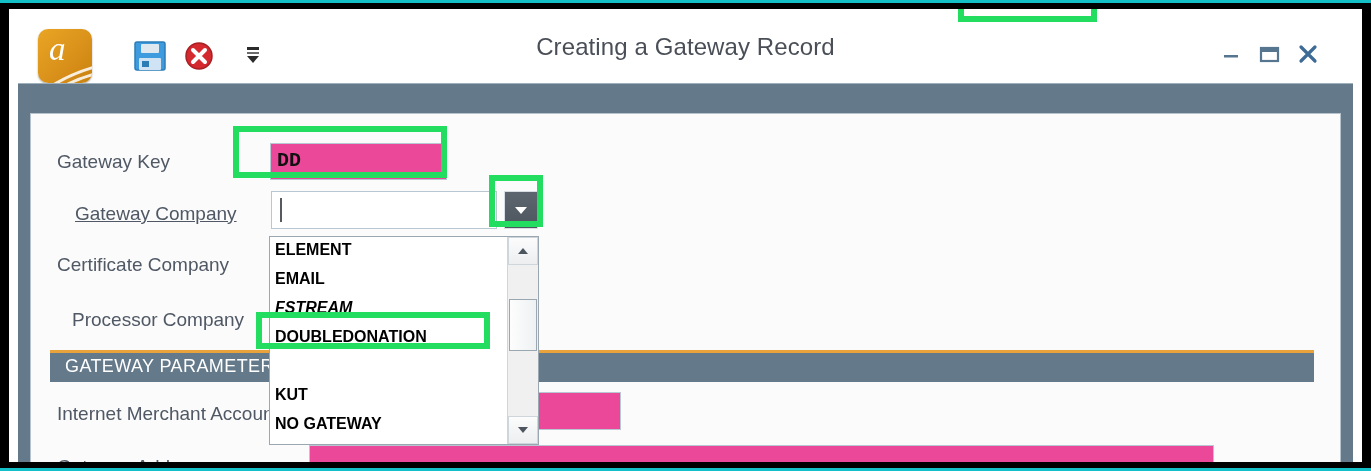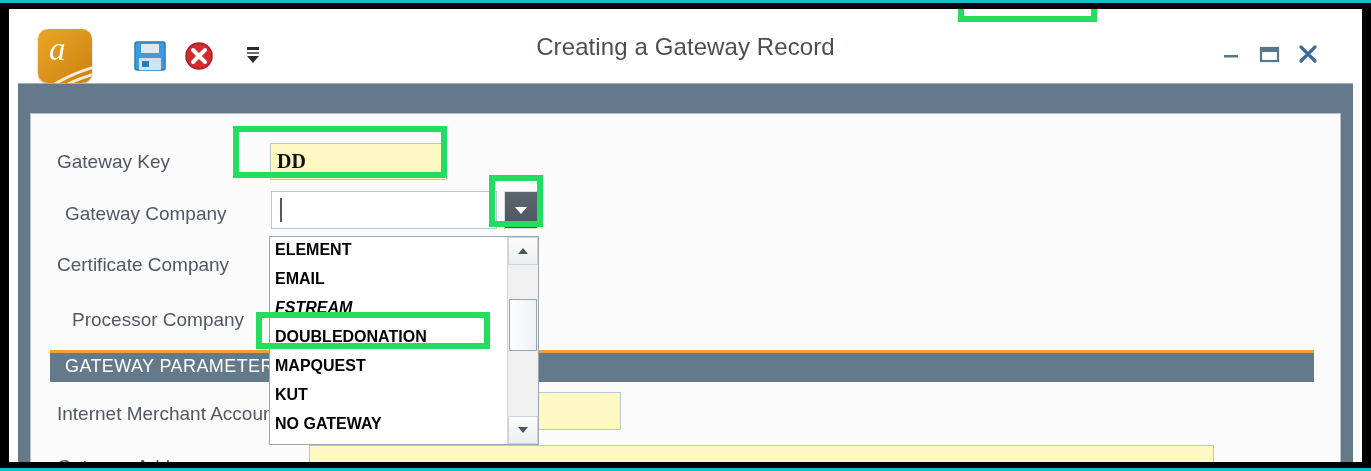--- a/index.html
+++ b/index.html
@@ -135,34 +135,34 @@
 
   
   .form-label {
     position: absolute;
     font-size: 19px;
     color: #4f5864;
     white-space: nowrap;
     font-family: "Liberation Sans", sans-serif;
   }
   #lbl-gateway-key       { left: 48px; top: 142px; }
-  #lbl-gateway-company   { left: 56px; top: 194px; }
+  #lbl-gateway-company   { left: 66px; top: 194px; text-decoration: underline; }
   #lbl-certificate-company { left: 48px; top: 245px; }
   #lbl-processor-company { left: 48px; top: 300px; margin-left: 15px; }
   #lbl-internet-merchant { left: 48px; top: 394px; }
   #lbl-gateway-address   { left: 48px; top: 447px; }
 
   .text-input {
     position: absolute;
-    background: #fef9c3;
+    background: #ec4899;
     border: 1px solid #b9c7d2;
     box-sizing: border-box;
     font-size: 20px;
     color: #111111;
-    font-family: Liberation Serif, serif;
+    font-family: Liberation Mono, monospace;
     padding: 2px 6px;
     line-height: 30px;
     font-weight: bold;
   }
   #input-gateway-key {
     left: 261px; top: 134px;
     width: 177px; height: 37px;
   }
   #input-internet-merchant {
     left: 300px; top: 383px;
@@ -385,21 +385,20 @@
 
     <div id="section-gateway-parameters">
       <span class="sec-text">GATEWAY PARAMETERS</span>
     </div>
 
     <div id="dropdown-list">
       <div class="dd-item" style="top:4px;">ELEMENT</div>
       <div class="dd-item" style="top:33px;">EMAIL</div>
       <div class="dd-item" style="top:62px;font-style:italic;">FSTREAM</div>
       <div class="dd-item" style="top:91px;">DOUBLEDONATION</div>
-      <div class="dd-item" style="top:120px;">MAPQUEST</div>
       <div class="dd-item" style="top:149px;">KUT</div>
       <div class="dd-item" style="top:178px;">NO GATEWAY</div>
 
       <div id="dd-scrollbar">
         <div id="dd-sb-up" class="dd-sb-btn">
           <span class="tri-up"></span>
         </div>
         <div id="dd-sb-thumb"></div>
         <div id="dd-sb-down" class="dd-sb-btn">
           <span class="tri-down"></span>

